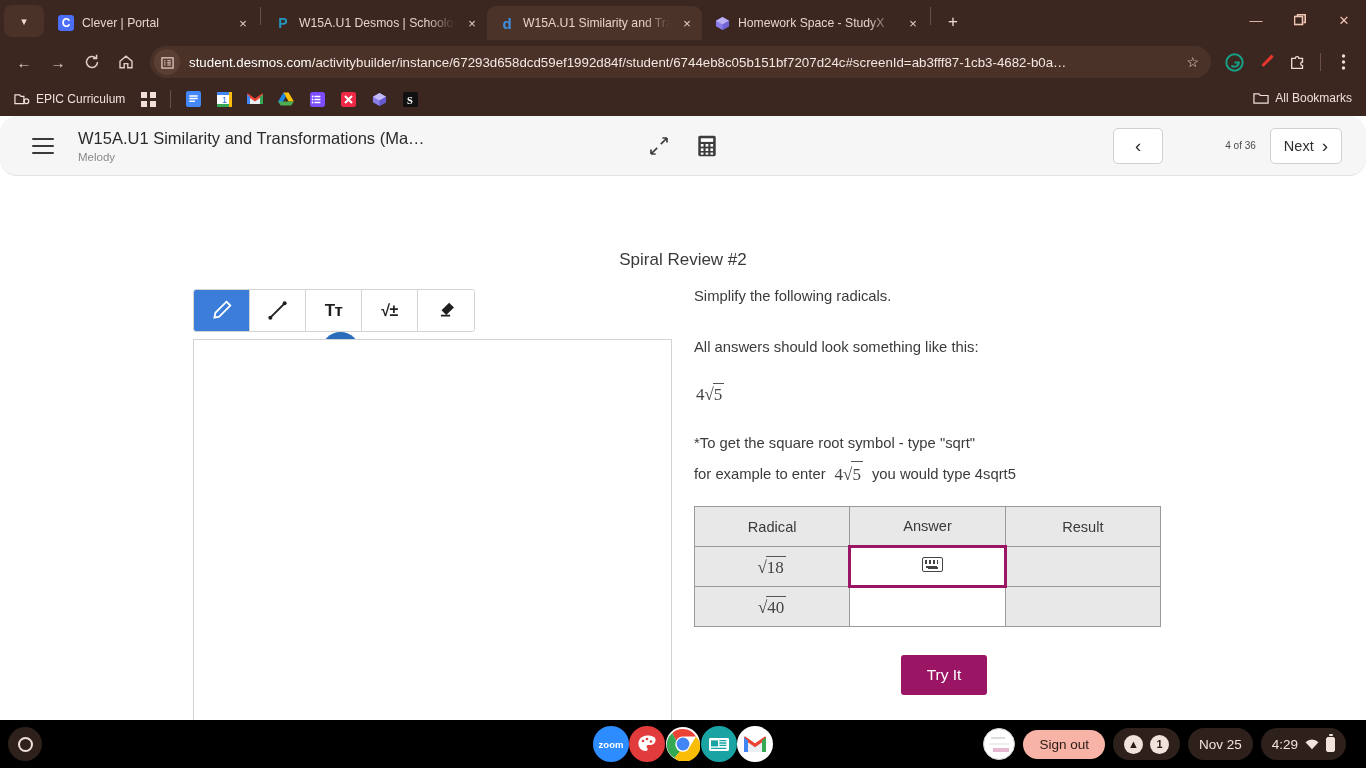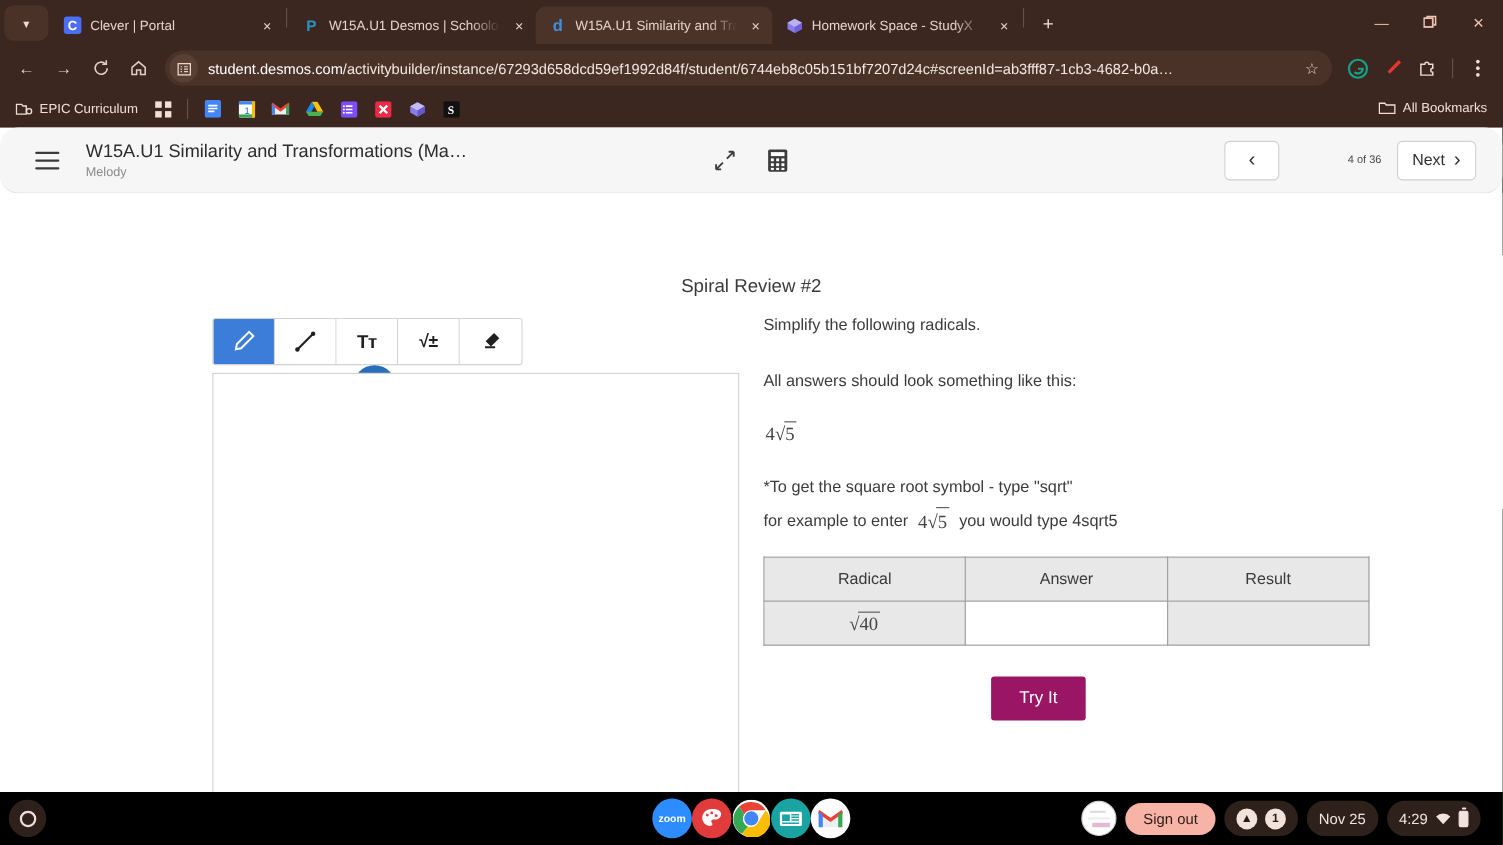--- a/index.html
+++ b/index.html
@@ -229,21 +229,21 @@
   .math {
     font-family: "Liberation Serif", serif;
     color: #444; font-size: 17px;
     display: inline-block;
   }
   .radsym { display: inline-block; }
   .overbar { border-top: 1.1px solid #555; padding: 1px 2px 0 1px; margin-left: -1px; display: inline-block; }
 
   table.qtable {
     border-collapse: collapse; margin-top: 18px;
-    width: 551px; table-layout: fixed; border-radius: 12px;
+    width: 467px; table-layout: fixed; border-radius: 12px;
   }
   table.qtable th, table.qtable td {
     border: 1px solid #9a9a9a;
     height: 40px; text-align: center; vertical-align: middle;
   }
   table.qtable th {
     background: #e8e8e8; font-weight: normal;
     font-size: 14.6px; color: #3a3a3a;
   }
   table.qtable td.radcell { background: #e8e8e8; }
@@ -694,20 +694,29 @@
           <thead>
             <tr>
               <th>Radical</th>
               <th>Answer</th>
               <th>Result</th>
             </tr>
           </thead>
           <tbody>
             <tr>
               <td class="radcell">
+                <span class="math"><span class="radsym">√</span><span class="overbar">18</span></span>
+              </td>
+              <td class="active-answer">
+                <span class="kbd-icon"></span>
+              </td>
+              <td class="rescell"></td>
+            </tr>
+            <tr>
+              <td class="radcell">
                 <span class="math"><span class="radsym">√</span><span class="overbar">40</span></span>
               </td>
               <td class="ansfilled"></td>
               <td class="rescell"></td>
             </tr>
           </tbody>
         </table>
 
         <button class="tryit">Try It</button>
       </div>

